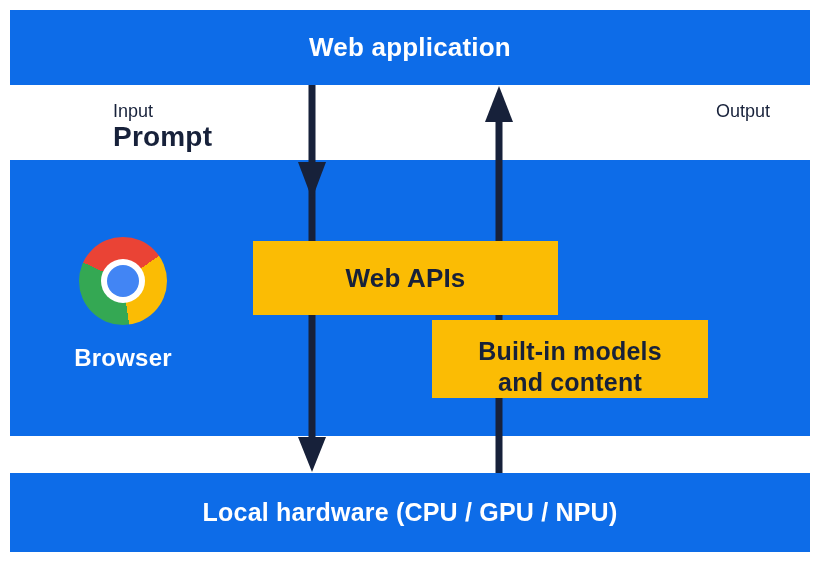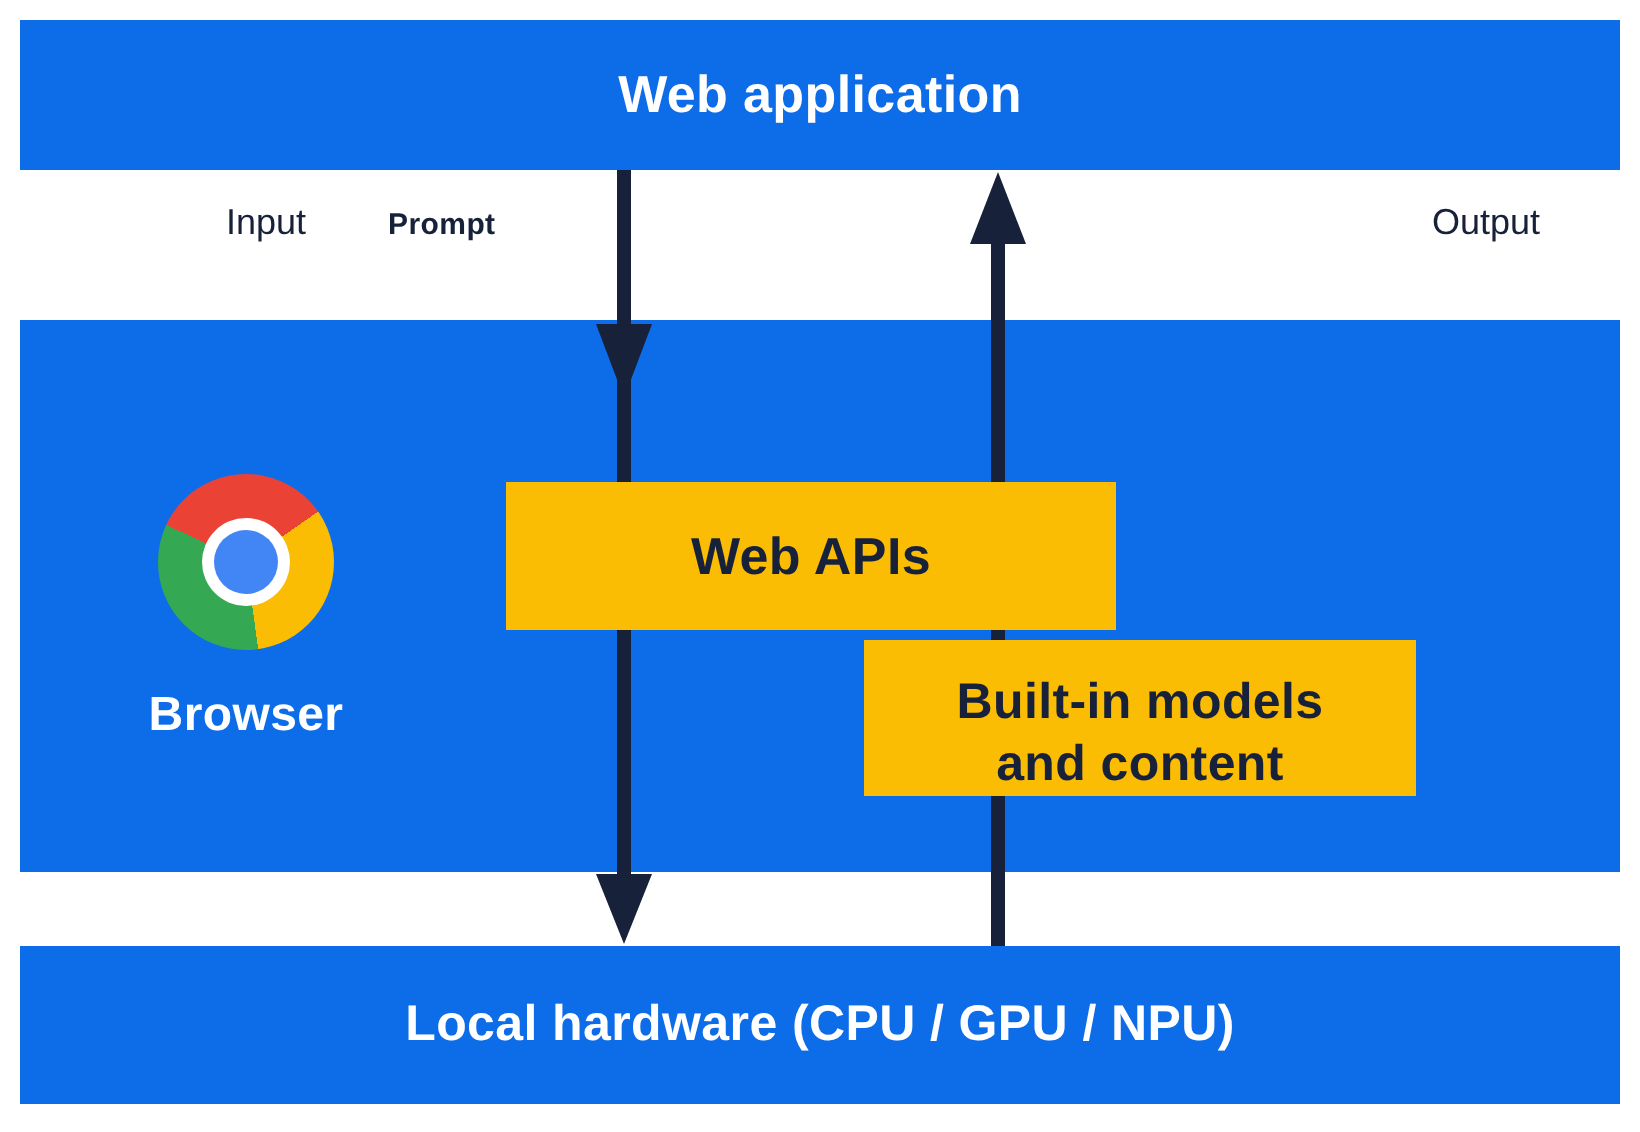--- a/index.html
+++ b/index.html
@@ -17,25 +17,25 @@
   .canvas{
     position:relative;width:820px;height:566px;background:#fff;overflow:hidden;
   }
   .band{position:absolute;left:10px;width:800px;background:var(--band-blue);z-index:1;}
   .top-bar{top:10px;height:75px;display:flex;align-items:center;justify-content:center;text-align:right;}
   .top-bar span{color:var(--text-white);font-size:26px;font-weight:bold;letter-spacing:.2px;}
   .mid-band{top:160px;height:276px;}
   .bottom-bar{top:473px;height:79px;display:flex;align-items:center;justify-content:center;}
   .bottom-bar span{color:var(--text-white);font-size:25px;font-weight:bold;letter-spacing:.2px;}
 
-  .io-group{position:absolute;top:99px;z-index:3;display:flex;flex-direction:row;color:var(--navy);gap:41px;}
+  .io-group{position:absolute;top:99px;z-index:3;display:flex;flex-direction:column;color:var(--navy);}
   .io-left{left:113px;align-items:flex-start;text-align:left;}
   .io-right{right:50px;align-items:flex-end;text-align:left;}
   .io-caption{font-size:18px;font-weight:400;line-height:24px;}
-  .io-strong{font-size:15px;font-weight:bold;line-height:28px;letter-spacing:.2px;}
+  .io-strong{font-size:28px;font-weight:bold;line-height:28px;letter-spacing:.2px;}
 
   .arrows{position:absolute;left:0;top:0;z-index:2;pointer-events:none;}
   .arrows .ink{fill:var(--navy);}
 
   .ybox{
     position:absolute;background:var(--box-yellow);z-index:3;
     display:flex;flex-direction:column;align-items:center;justify-content:center;
     color:var(--navy);font-weight:bold;text-align:center;
   }
   .web-apis{left:253px;top:201px;width:305px;height:74px;font-size:26px;letter-spacing:.2px;margin-top:40px;}

